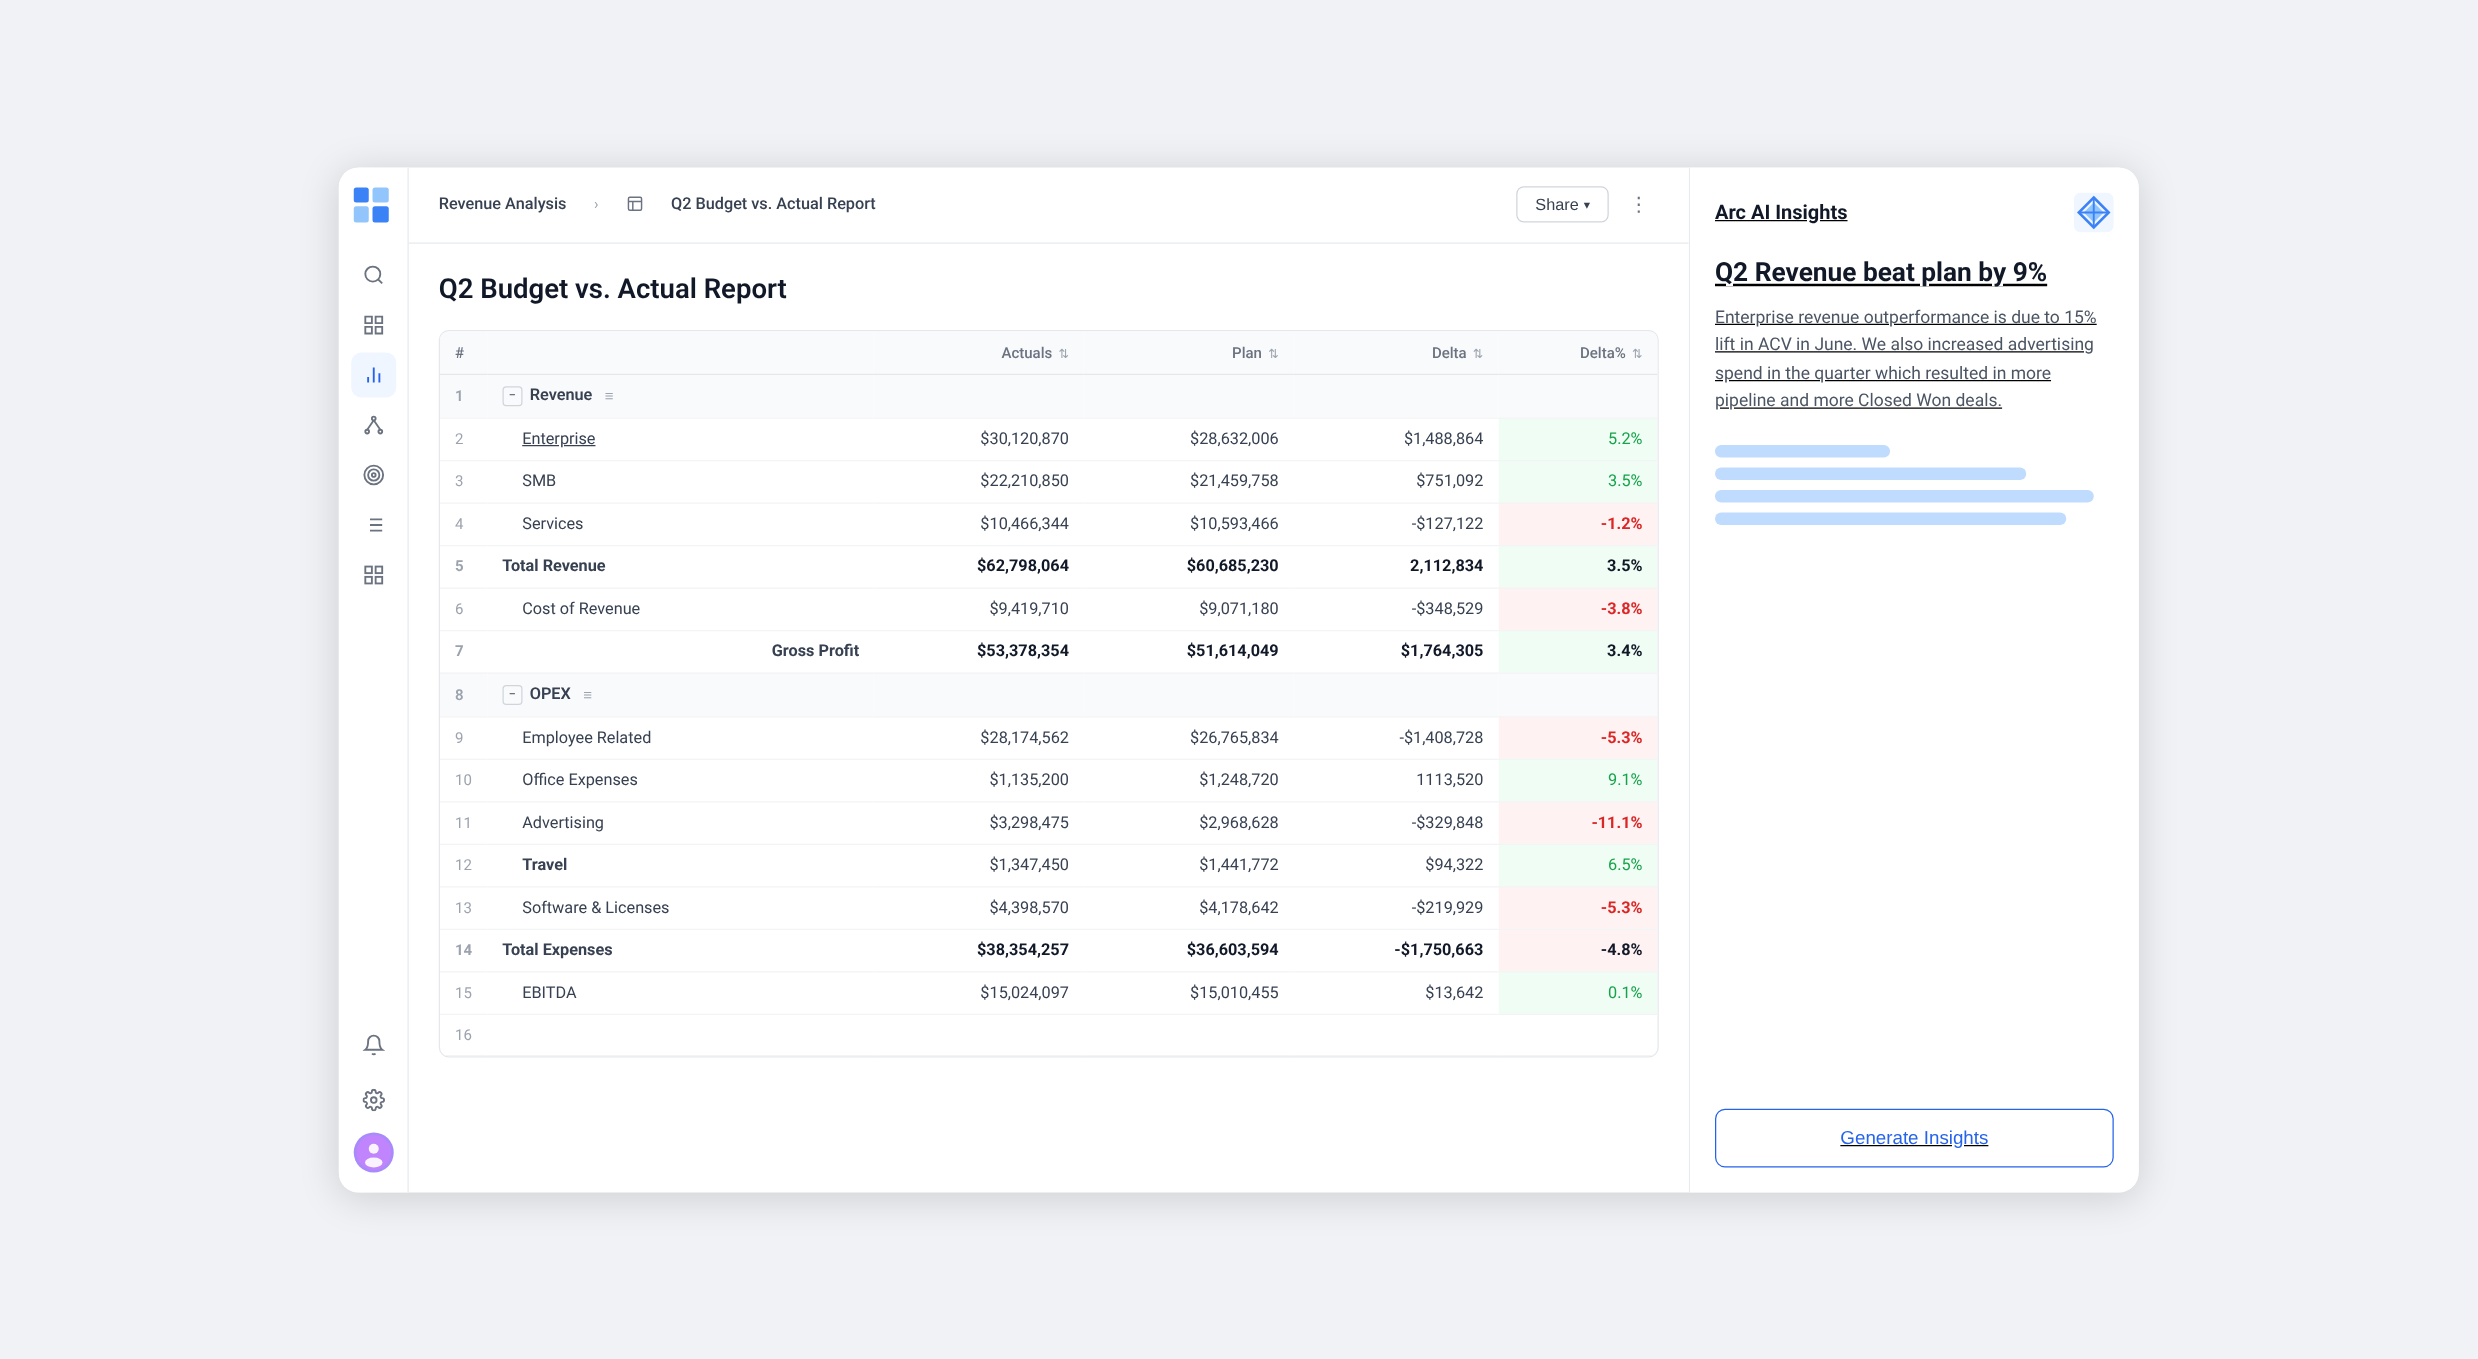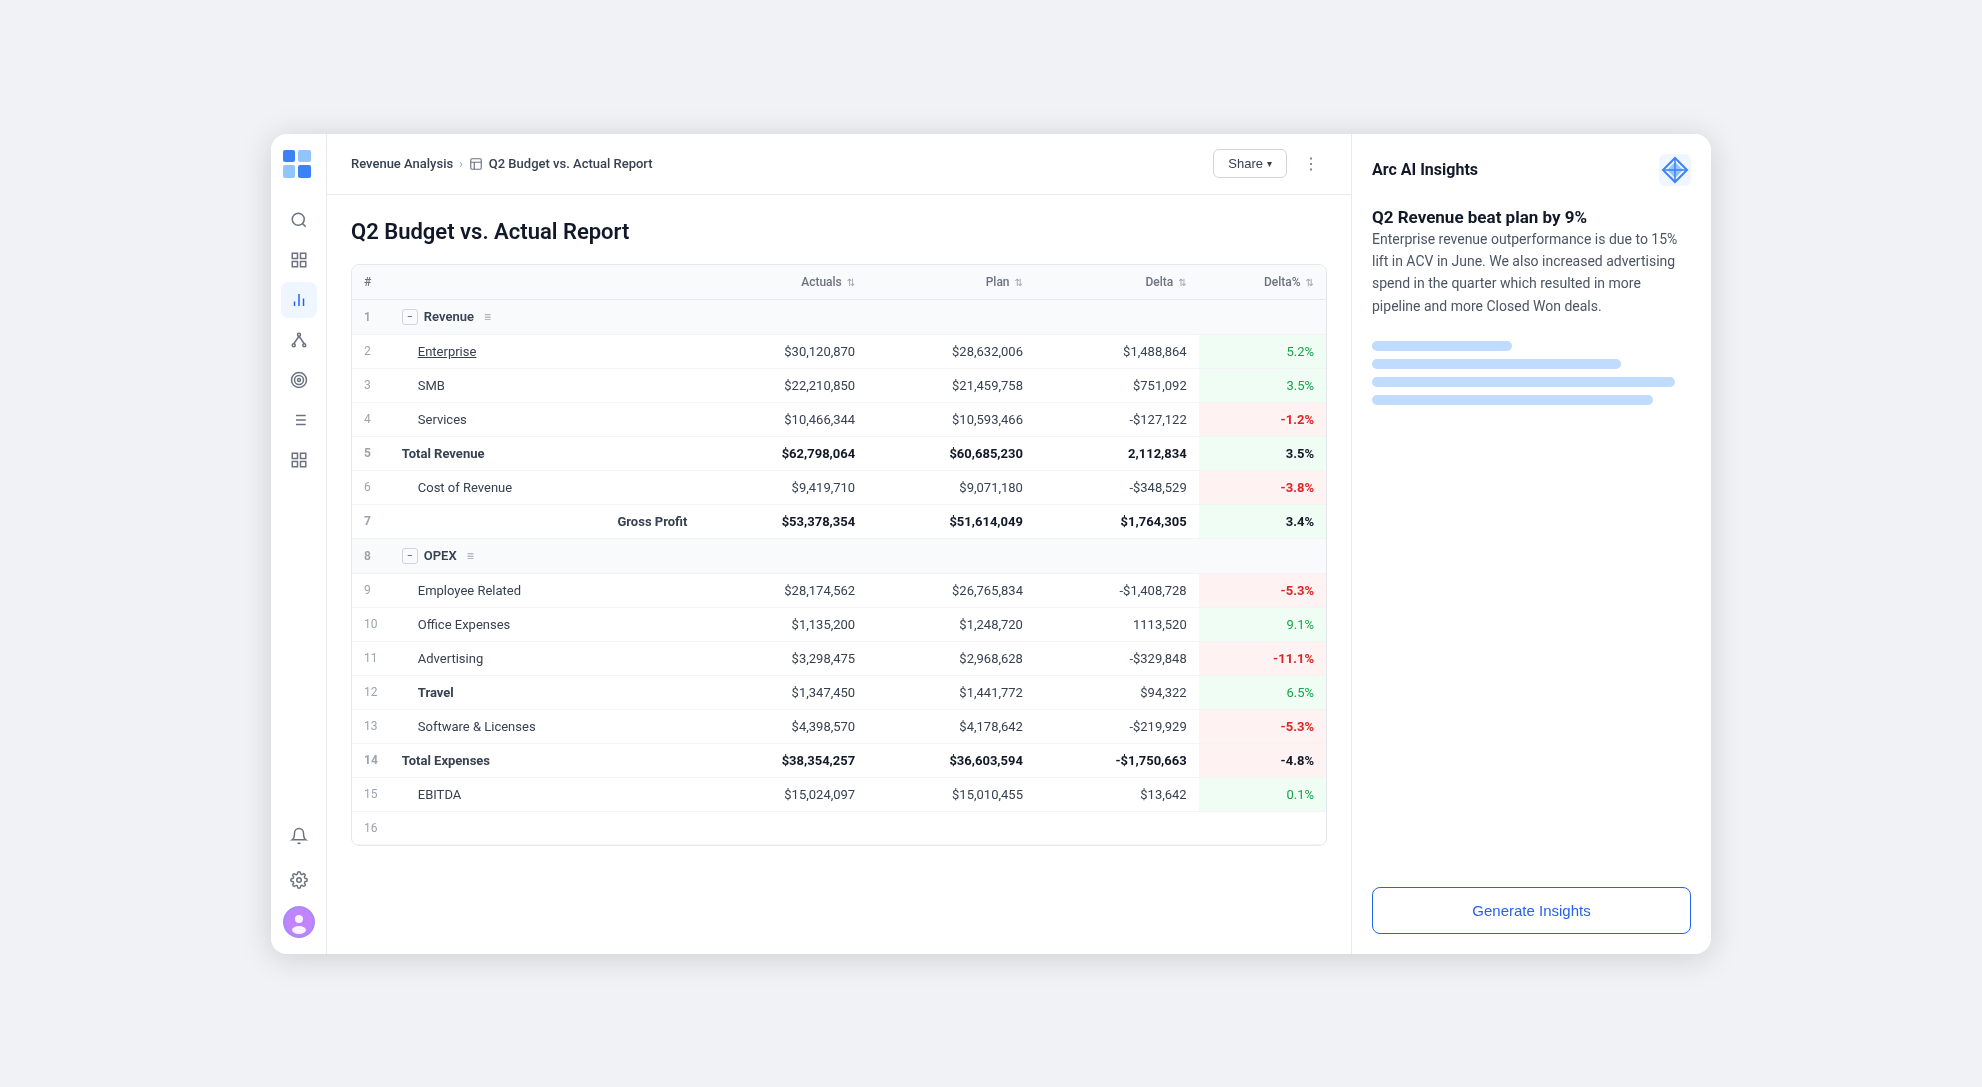--- a/index.html
+++ b/index.html
@@ -79,22 +79,22 @@
     
     .header {
       padding: 14px 24px;
       border-bottom: 1px solid #e8eaed;
       display: flex;
       align-items: center;
       justify-content: space-between;
     }
     .breadcrumb {
       display: flex;
-      align-items: flex-end;
-      gap: 6px;
+      align-items: flex-start;
+      gap: 22px;
       font-size: 13px;
       color: #6b7280;
     }
     .breadcrumb-link {
       color: #374151;
       font-weight: 500;
       cursor: pointer;
     }
     .breadcrumb-sep {
       color: #9ca3af;
@@ -241,41 +241,42 @@
     }
     
     .ai-panel {
       width: 360px;
       border-left: 1px solid #e8eaed;
       background: #fff;
       display: flex;
       flex-direction: column;
       padding: 20px;
       border-radius: 0 16px 16px 0;
+      text-decoration: underline;
     }
     .ai-panel-header {
       display: flex;
       align-items: center;
       justify-content: space-between;
       margin-bottom: 20px;
     }
     .ai-panel-title {
       font-size: 16px;
       font-weight: 700;
       color: #111827;
     }
     .arc-logo {
       width: 32px;
       height: 32px;
     }
     .ai-insight-title {
-      font-size: 17px;
+      font-size: 21px;
       font-weight: 700;
       color: #111827;
-      margin-bottom: 0;
+      margin-bottom: 10px;
       line-height: 1.3;
     }
     .ai-insight-text {
       font-size: 14px;
       color: #4b5563;
       line-height: 1.6;
       margin-bottom: 24px;
     }
     .loading-bars {
       display: flex;

